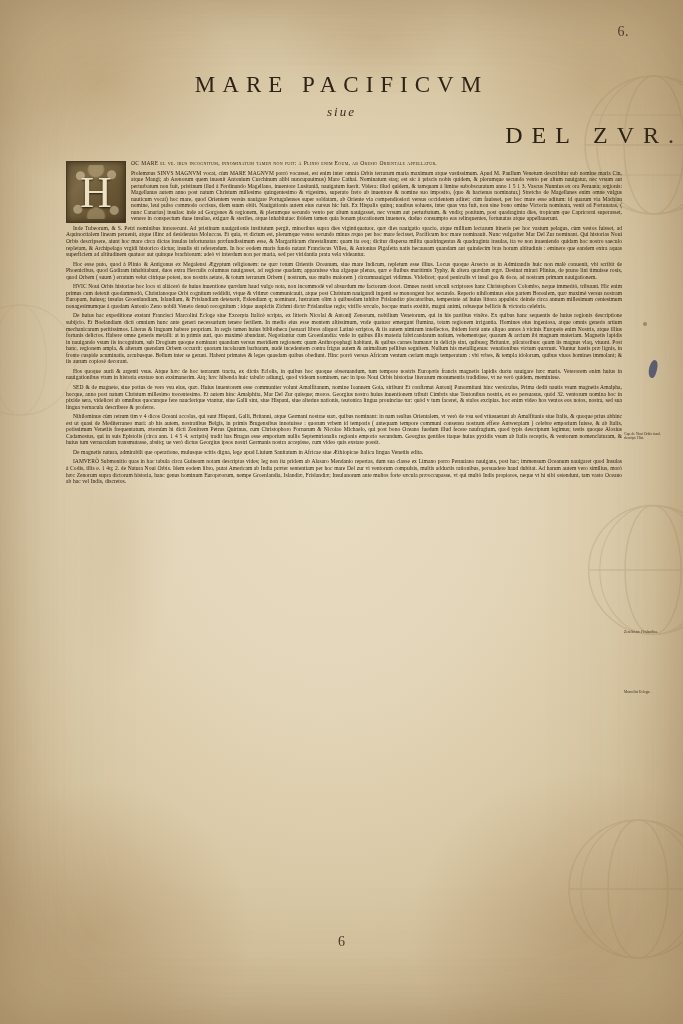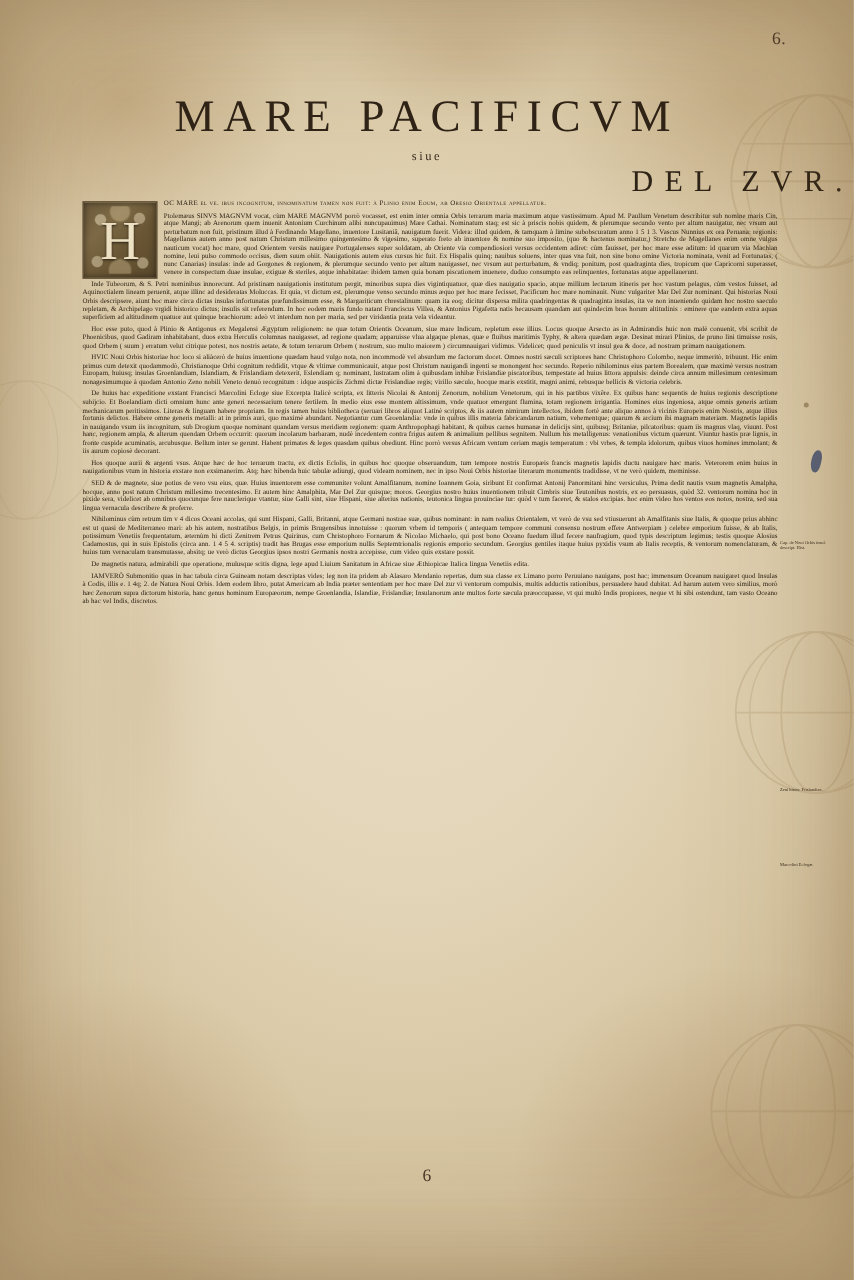--- a/index.html
+++ b/index.html
@@ -37,25 +37,26 @@
     font-family:"Liberation Serif",serif;letter-spacing:.5px;
   }
   #folio-bottom{
     position:absolute;left:0;right:0;bottom:74px;text-align:center;
     font-size:14px;color:#4a3826;
   }
 
   
   #title-block{position:absolute;left:0;right:0;top:72px;text-align:center;}
   #main-title{
-    font-size:36px;letter-spacing:7px;color:#2e2317;
+    font-size:23px;letter-spacing:7px;color:#2e2317;
     font-family:"Liberation Serif",serif;
   }
   #sub-sive{
-    font-size:10px;letter-spacing:2px;color:#3a2c1d;margin-top:6px;
+    font-size:13px;letter-spacing:2px;color:#3a2c1d;margin-top:6px;
+    font-style:italic;
   }
   #sub-title{
     font-size:24px;letter-spacing:9px;color:#2e2317;margin-top:2px;text-align:right;
   }
 
   
   #body{
     position:absolute;left:66px;top:160px;width:556px;
     color:#2b2013;
     text-align:justify;

